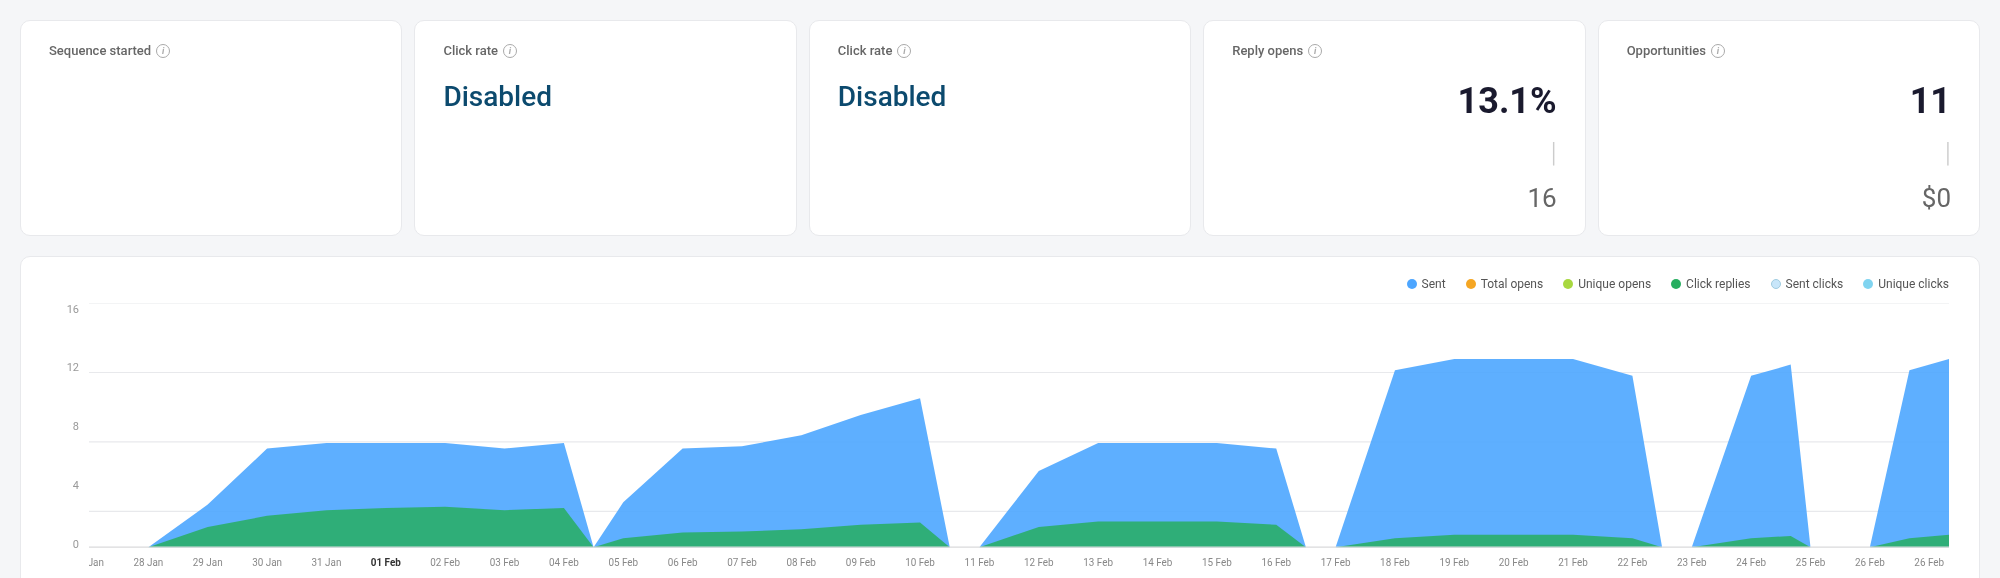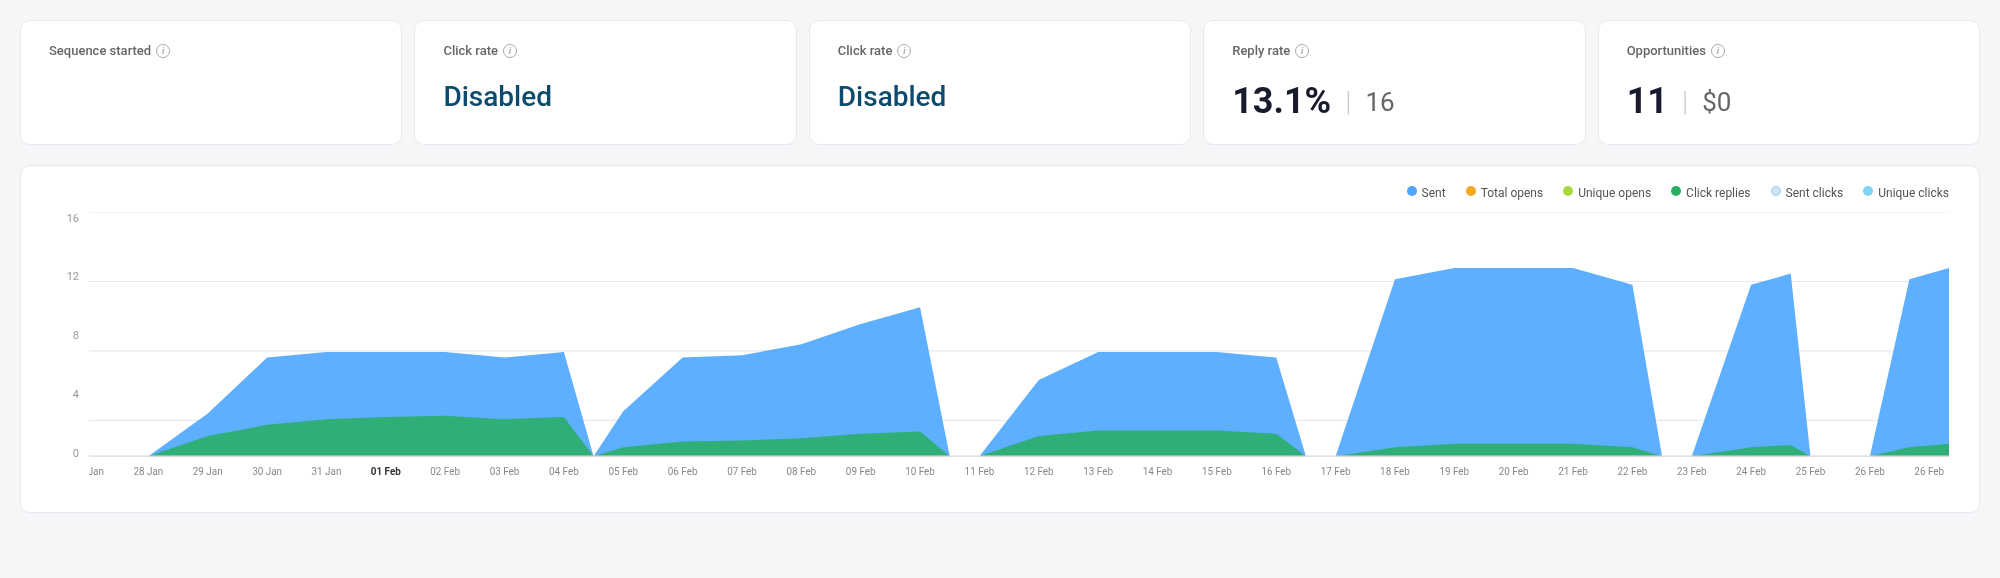--- a/index.html
+++ b/index.html
@@ -53,22 +53,23 @@
       color: #1a1a2e;
       line-height: 1.1;
     }
     .stat-value.disabled {
       color: #0c4a6e;
       font-size: 28px;
       font-weight: 500;
     }
     .stat-value-row {
       display: flex;
-      align-items: center;
+      align-items: flex-end;
       gap: 14px;
+      flex-direction: column;
     }
     .stat-separator {
       color: #ccc;
       font-size: 28px;
       font-weight: 300;
     }
     .stat-sub {
       font-size: 26px;
       font-weight: 400;
       color: #666;
@@ -83,21 +84,21 @@
     }
     .chart-legend {
       display: flex;
       justify-content: flex-end;
       gap: 20px;
       margin-bottom: 12px;
       flex-wrap: wrap;
     }
     .legend-item {
       display: flex;
-      align-items: flex-start;
+      align-items: center;
       gap: 5px;
       font-size: 12px;
       color: #555;
     }
     .legend-dot {
       width: 10px;
       height: 10px;
       border-radius: 50%;
     }
     .chart-container {
@@ -155,21 +156,21 @@
   <div class="stat-card">
     <div class="stat-label">
       <span>Click rate</span>
       <span class="info-icon">i</span>
     </div>
     <div class="stat-value disabled">Disabled</div>
   </div>
 
   <div class="stat-card">
     <div class="stat-label">
-      <span>Reply rate</span>
+      <span>Reply opens</span>
       <span class="info-icon">i</span>
     </div>
     <div class="stat-value-row">
       <div class="stat-value">13.1%</div>
       <div class="stat-separator">|</div>
       <div class="stat-sub">16</div>
     </div>
   </div>
 
   <div class="stat-card">

